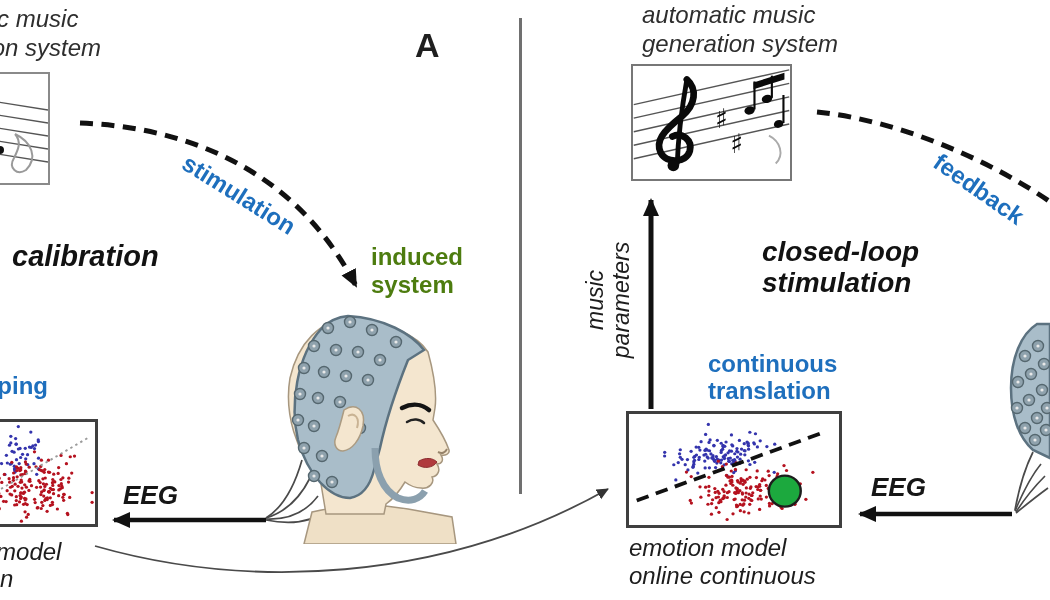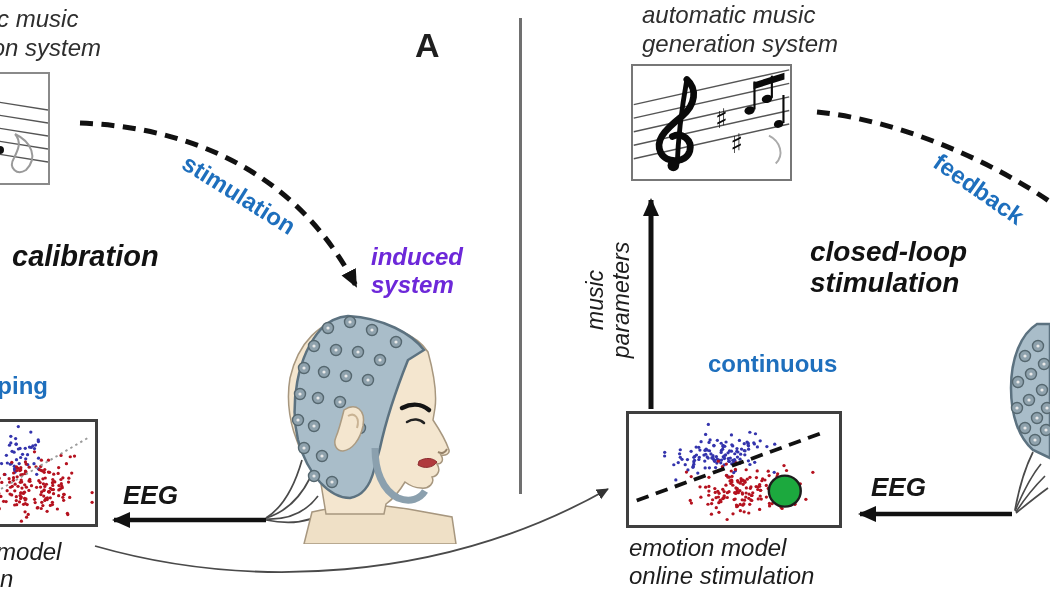--- a/index.html
+++ b/index.html
@@ -5,21 +5,21 @@
   html,body{margin:0;padding:0;background:#fff;}
   #canvas{
     position:relative;width:1050px;height:600px;overflow:hidden;background:#ffffff;
     font-family:"Liberation Sans","DejaVu Sans",sans-serif;
   }
   .lbl{position:absolute;color:#222;}
   .lbl span{display:block;}
   .italic{font-style:italic;}
   .bold{font-weight:700;}
   .blue{color:#1e6fbd;}
-  .green{color:#6d28d9;font-style:italic;}
+  .green{color:#4d7c0f;}
   .caption{font-size:24px;font-style:italic;line-height:29px;color:#2e2e2e;}
   .big-caption{font-size:28px;font-weight:700;font-style:italic;line-height:31px;color:#121212;}
   .rot{transform-origin:0 0;}
   .box{position:absolute;background:#fff;border:2px solid #8a8a8a;box-sizing:border-box;}
   .scatterbox{position:absolute;background:#fff;border:3px solid #3f3f3f;box-sizing:border-box;}
   svg{display:block;}
   .abs{position:absolute;}
 </style>
 </head>
 <body>
@@ -445,34 +445,35 @@
       </g>
       <path d="M 124,17 L 156,7 L 156,14 L 124,24 Z" fill="#0a0a0a"></path>
       <path d="M 140,72 C 152,78 156,92 147,101" fill="none" stroke="#aaa" stroke-width="2"></path>
     </svg>
   </div>
 
   <div class="lbl blue bold rot" style="left:944px;top:148px;font-size:24px;transform:rotate(35deg);">
     <span>feedback</span>
   </div>
 
-  <div class="lbl big-caption" style="left:762px;top:236px;margin-left:48px;">
+  <div class="lbl big-caption" style="left:762px;top:236px;">
     <span>closed-loop</span>
     <span>stimulation</span>
   </div>
 
   <div class="abs" style="left:528px;top:220px;width:160px;height:160px;display:flex;align-items:center;justify-content:center;">
     <div class="italic" style="transform:rotate(-90deg);font-size:23px;line-height:26px;color:#1d1d1d;text-align:center;width:160px;">
       <span>music</span>
       <span>parameters</span>
     </div>
   </div>
 
   <div class="lbl blue bold" style="left:667px;top:350px;font-size:24px;line-height:27px;margin-left:41px;">
     <span>continuous</span>
+    <span>translation</span>
   </div>
 
   <div class="scatterbox" style="left:626px;top:411px;width:216px;height:117px;border-width:3.5px;">
     <svg width="209" height="110" viewBox="0 0 216 117" preserveAspectRatio="none">
       <g>
           <circle cx="103.9" cy="39.3" r="1.7" fill="#3434ad"></circle>
           <circle cx="123.4" cy="49.8" r="1.7" fill="#3434ad"></circle>
           <circle cx="77.5" cy="43.7" r="1.7" fill="#3434ad"></circle>
           <circle cx="106.3" cy="32.8" r="1.7" fill="#3434ad"></circle>
           <circle cx="64.2" cy="39.7" r="1.7" fill="#3434ad"></circle>
@@ -756,21 +757,21 @@
       <circle cx="161" cy="82" r="16.5" stroke="#1d1d1d" stroke-width="2.5" fill="#1ca93e"></circle>
     </svg>
   </div>
 
   <div class="lbl italic bold" style="left:871px;top:472px;font-size:26px;color:#161616;">
     <span>EEG</span>
   </div>
 
   <div class="lbl caption" style="left:629px;top:534px;line-height:28px;color:#1d1d1d;">
     <span>emotion model</span>
-    <span>online stimulation</span>
+    <span>online continuous</span>
   </div>
 
   <svg class="abs" style="left:1003px;top:318px;" width="47" height="200" viewBox="0 0 47 200">
     <g stroke="#4a4a4a" stroke-width="1.7" fill="none">
       <path d="M 12,192 C 16,170 22,150 30,134"></path>
       <path d="M 12,193 C 20,174 28,158 38,146"></path>
       <path d="M 13,194 C 22,180 32,168 42,158"></path>
       <path d="M 13,195 C 24,186 34,178 45,170"></path>
     </g>
     <path d="M 34,6 C 18,16 8,40 8,70 C 8,98 16,120 30,132 L 47,140 L 47,6 Z" fill="#a9bdc9" stroke="#5c7280" stroke-width="2.5"></path>

